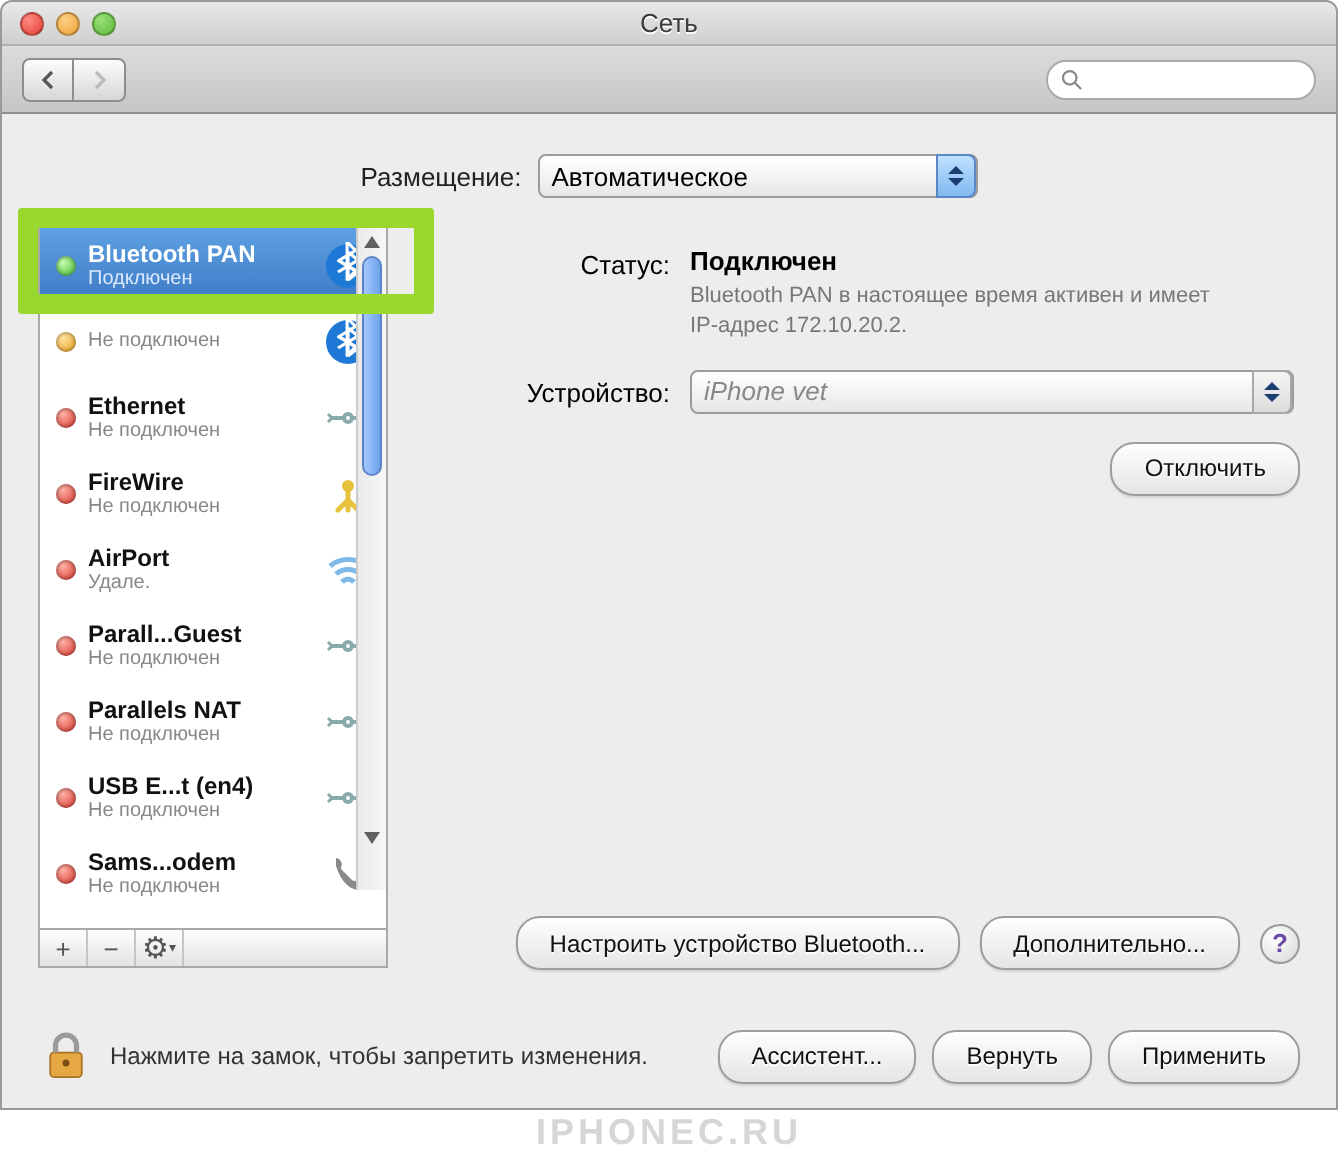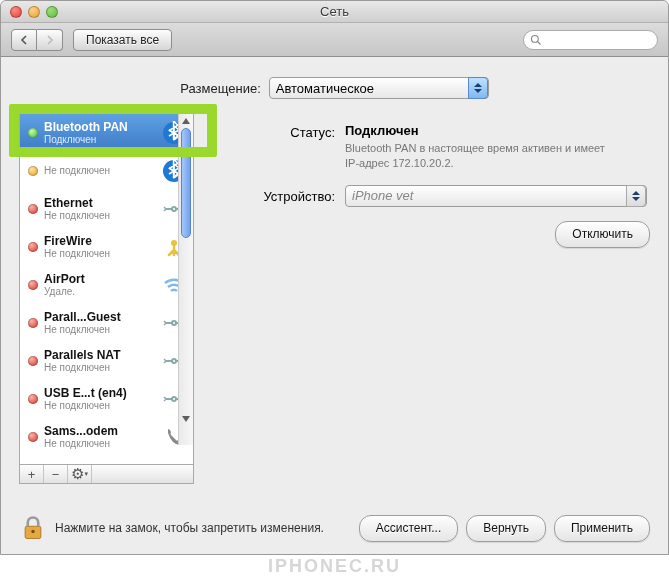--- a/index.html
+++ b/index.html
@@ -232,21 +232,20 @@
         <svg width="10" height="10" viewBox="0 0 10 10">
             <path d="M7 1 L3 5 L7 9" stroke="#555" stroke-width="1.6" fill="none"></path>
           </svg>
       </div>
       <div class="navbtn">
         <svg width="10" height="10" viewBox="0 0 10 10">
             <path d="M3 1 L7 5 L3 9" stroke="#bbb" stroke-width="1.6" fill="none"></path>
           </svg>
       </div>
     </div>
-    <div class="pillbtn showall">Показать все</div>
     <div class="search">
       <svg viewBox="0 0 16 16">
           <circle cx="6.5" cy="6.5" r="4.5" fill="none" stroke="#888" stroke-width="1.5"></circle>
           <line x1="10" y1="10" x2="14" y2="14" stroke="#888" stroke-width="1.5"></line>
         </svg>
     </div>
   </div>
 
   <div class="content">
     <div class="location-row">
@@ -406,20 +405,25 @@
           <div class="flbl">Устройство:</div>
           <div class="select device-select">
             <span style="color:#888">iPhone vet</span>
             <div class="knob" style="background:linear-gradient(#f5f5f5,#dcdcdc);border-color:#a8a8a8"></div>
           </div>
         </div>
         <div class="btnrow">
           <div class="aquabtn">Отключить</div>
         </div>
 
+        <div class="bottom-btns">
+          <div class="aquabtn">Настроить устройство Bluetooth...</div>
+          <div class="aquabtn">Дополнительно...</div>
+          <div class="helpbtn">?</div>
+        </div>
       </div>
     </div>
   </div>
 
   <div class="footer">
     <svg class="lock" viewBox="0 0 32 32">
       <rect x="7" y="14" width="18" height="14" rx="2" fill="#e6a843" stroke="#a87220"></rect>
       <path d="M10 14 v-4 a6 6 0 0 1 12 0 v4" fill="none" stroke="#9a9a9a" stroke-width="3"></path>
       <circle cx="16" cy="20" r="2" fill="#7a4f14"></circle>
     </svg>

